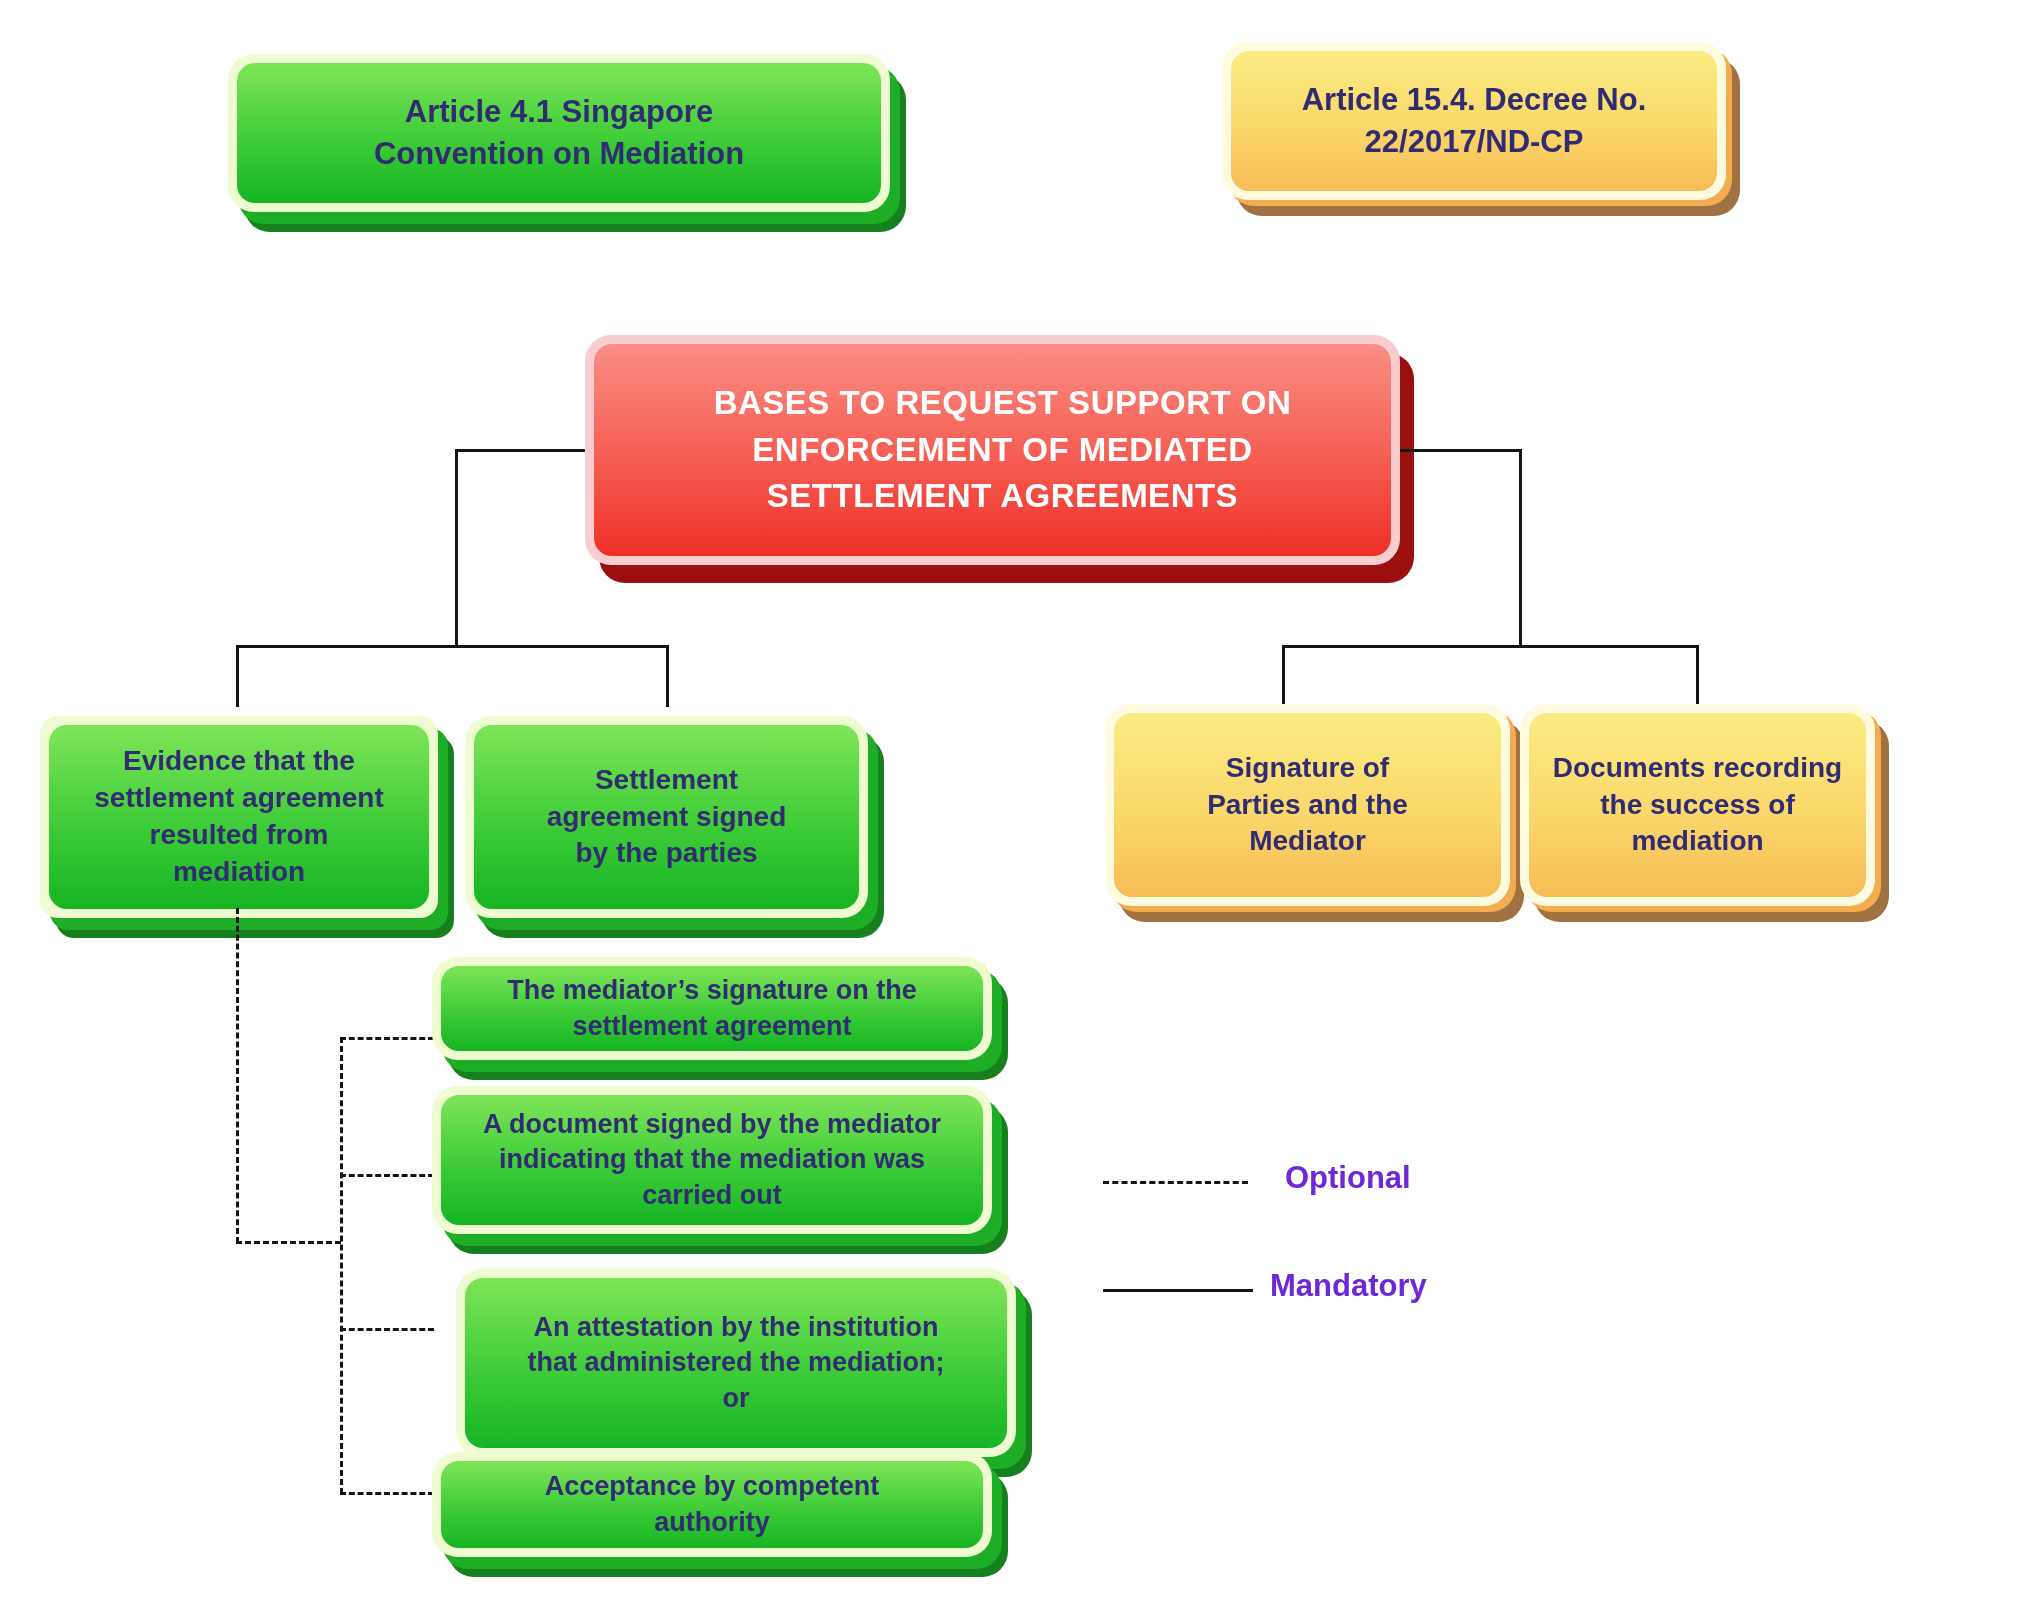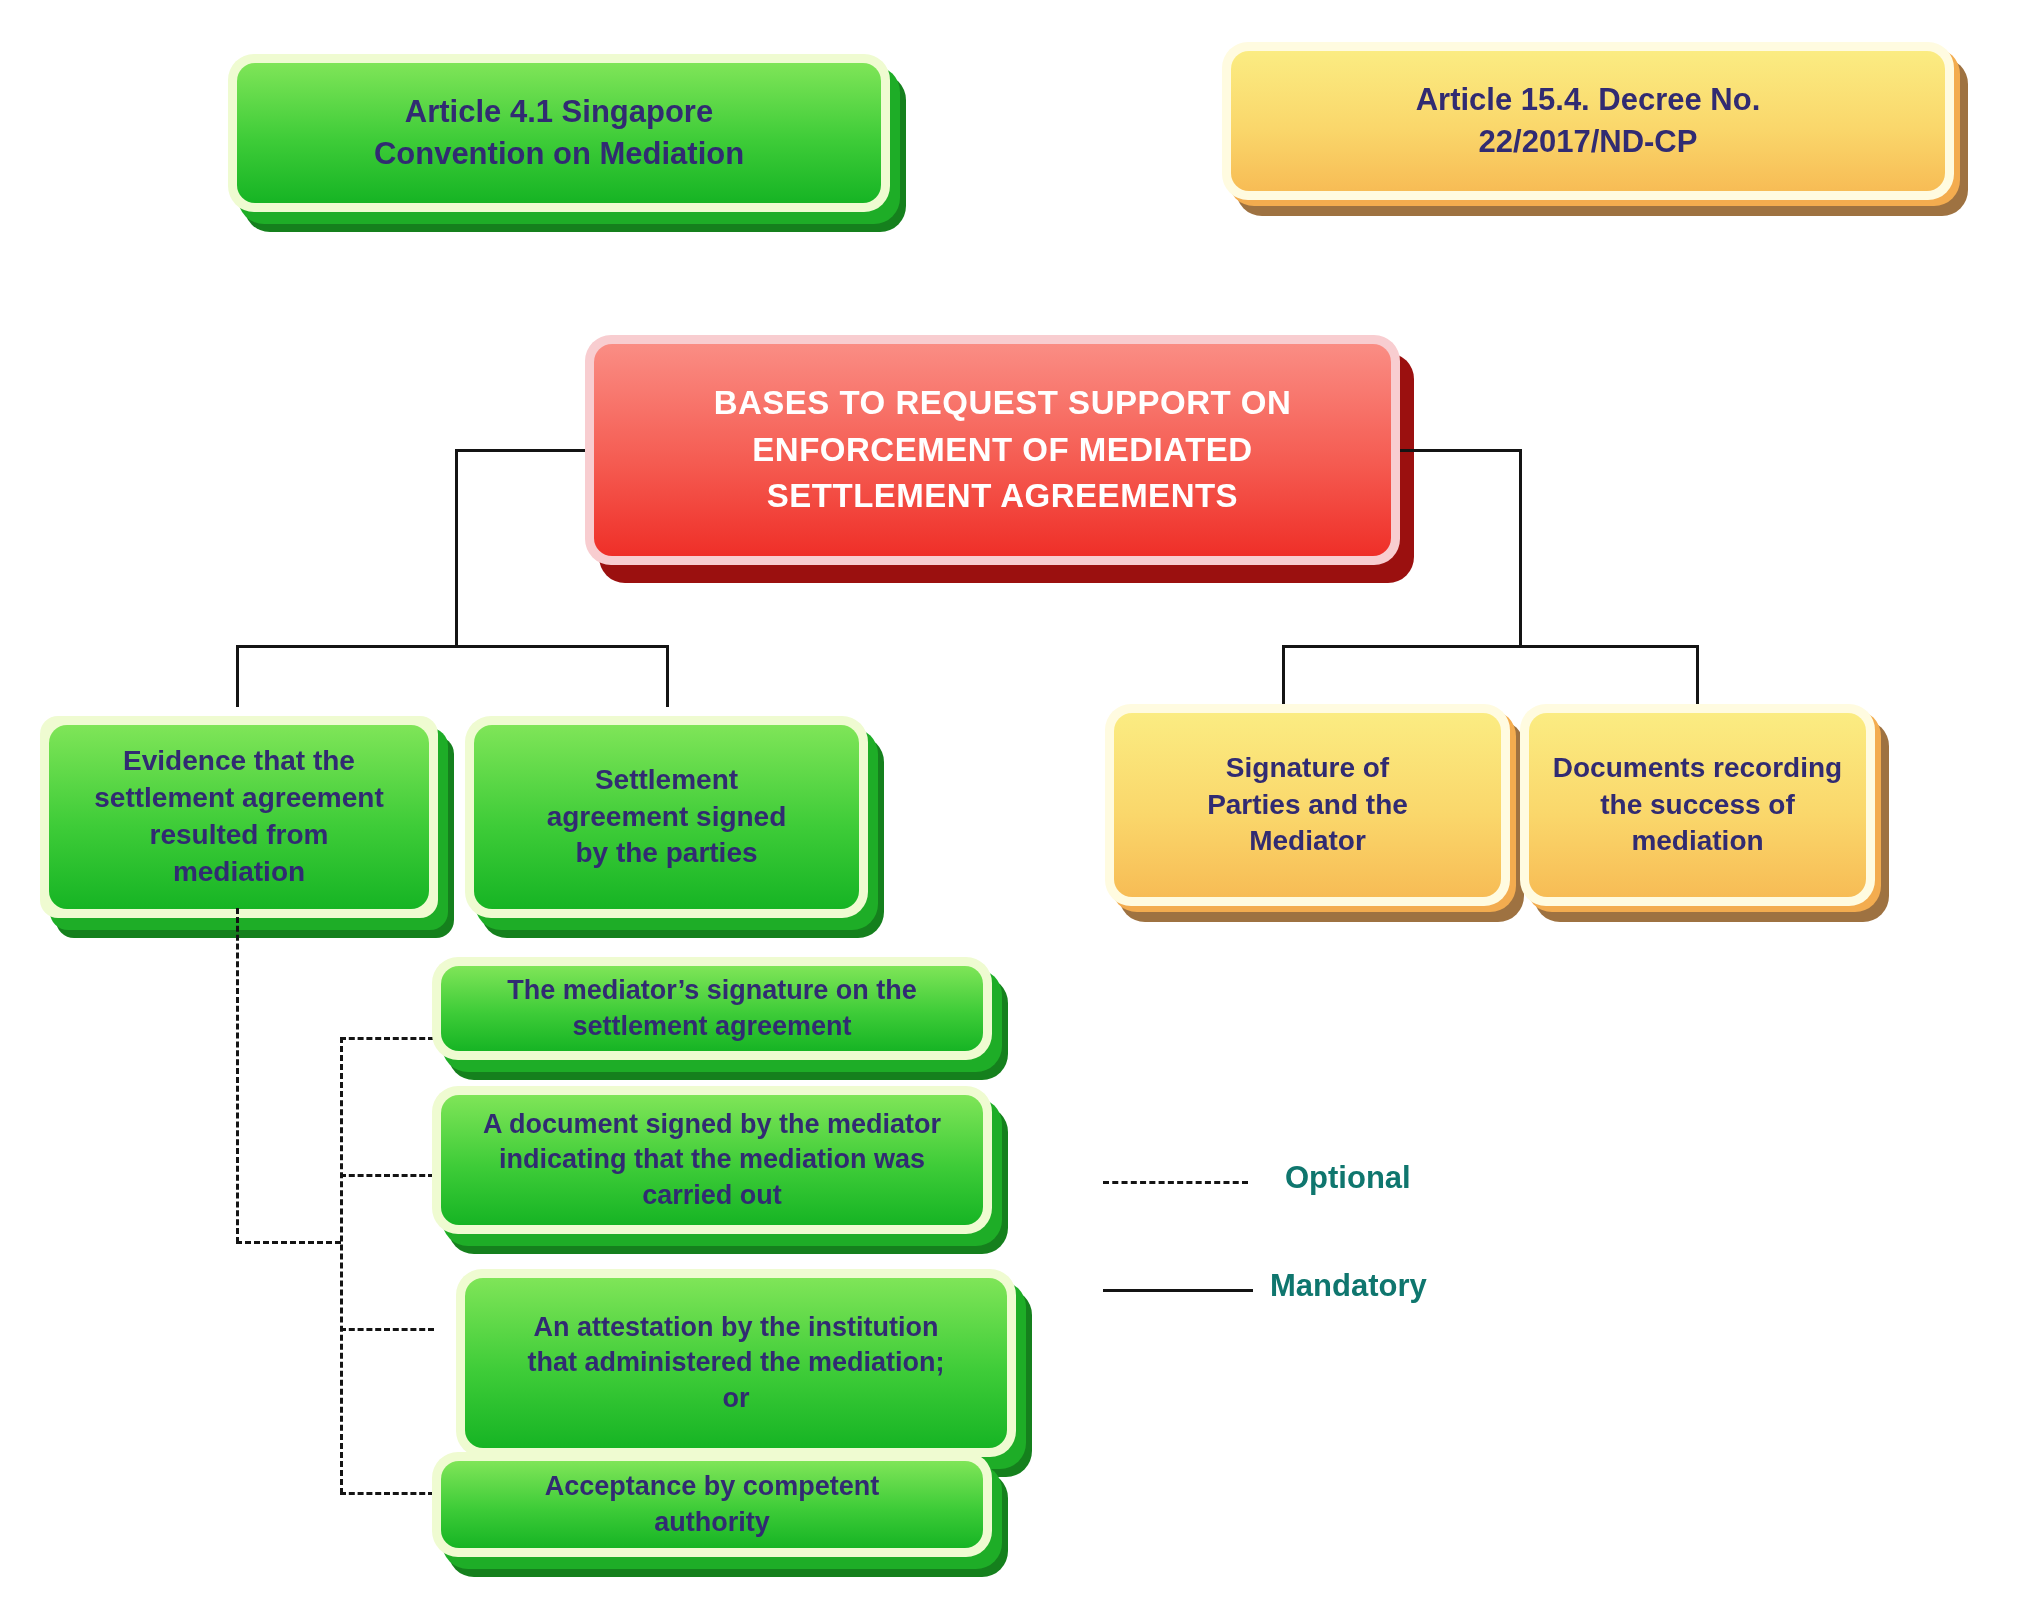--- a/index.html
+++ b/index.html
@@ -65,36 +65,36 @@
   
   .hline{position:absolute;height:0;border-top:3px solid #141414;}
   .vline{position:absolute;width:0;border-left:3px solid #141414;}
   .hdash{position:absolute;height:0;border-top:3px dashed #141414;}
   .vdash{position:absolute;width:0;border-left:3px dashed #141414;}
   
   .legend-label{
     position:absolute;
     font-weight:bold;
     font-size:31px;
-    color:#0f766e;
+    color:#6d28d9;
     white-space:nowrap;
   }
 </style>
 </head>
 <body>
 
 <div class="canvas">
 
   <div class="node green fs-header" style="left:228px;top:42px;width:662px;height:158px;">
     <div class="fill">
       <span class="w460">Article 4.1 Singapore Convention on Mediation</span>
     </div>
   </div>
 
-  <div class="node yellow fs-header" style="left:1222px;top:42px;width:732px;height:158px;">
+  <div class="node yellow fs-header" style="left:1222px;top:42px;width:504px;height:158px;">
     <div class="fill">
       <span class="w480">Article 15.4. Decree No. 22/2017/ND-CP</span>
     </div>
   </div>
 
   <div class="node red fs-root" style="left:585px;top:335px;width:815px;height:230px;">
     <div class="fill">
       <span class="w620">BASES TO REQUEST SUPPORT ON ENFORCEMENT OF MEDIATED SETTLEMENT AGREEMENTS</span>
     </div>
   </div>

